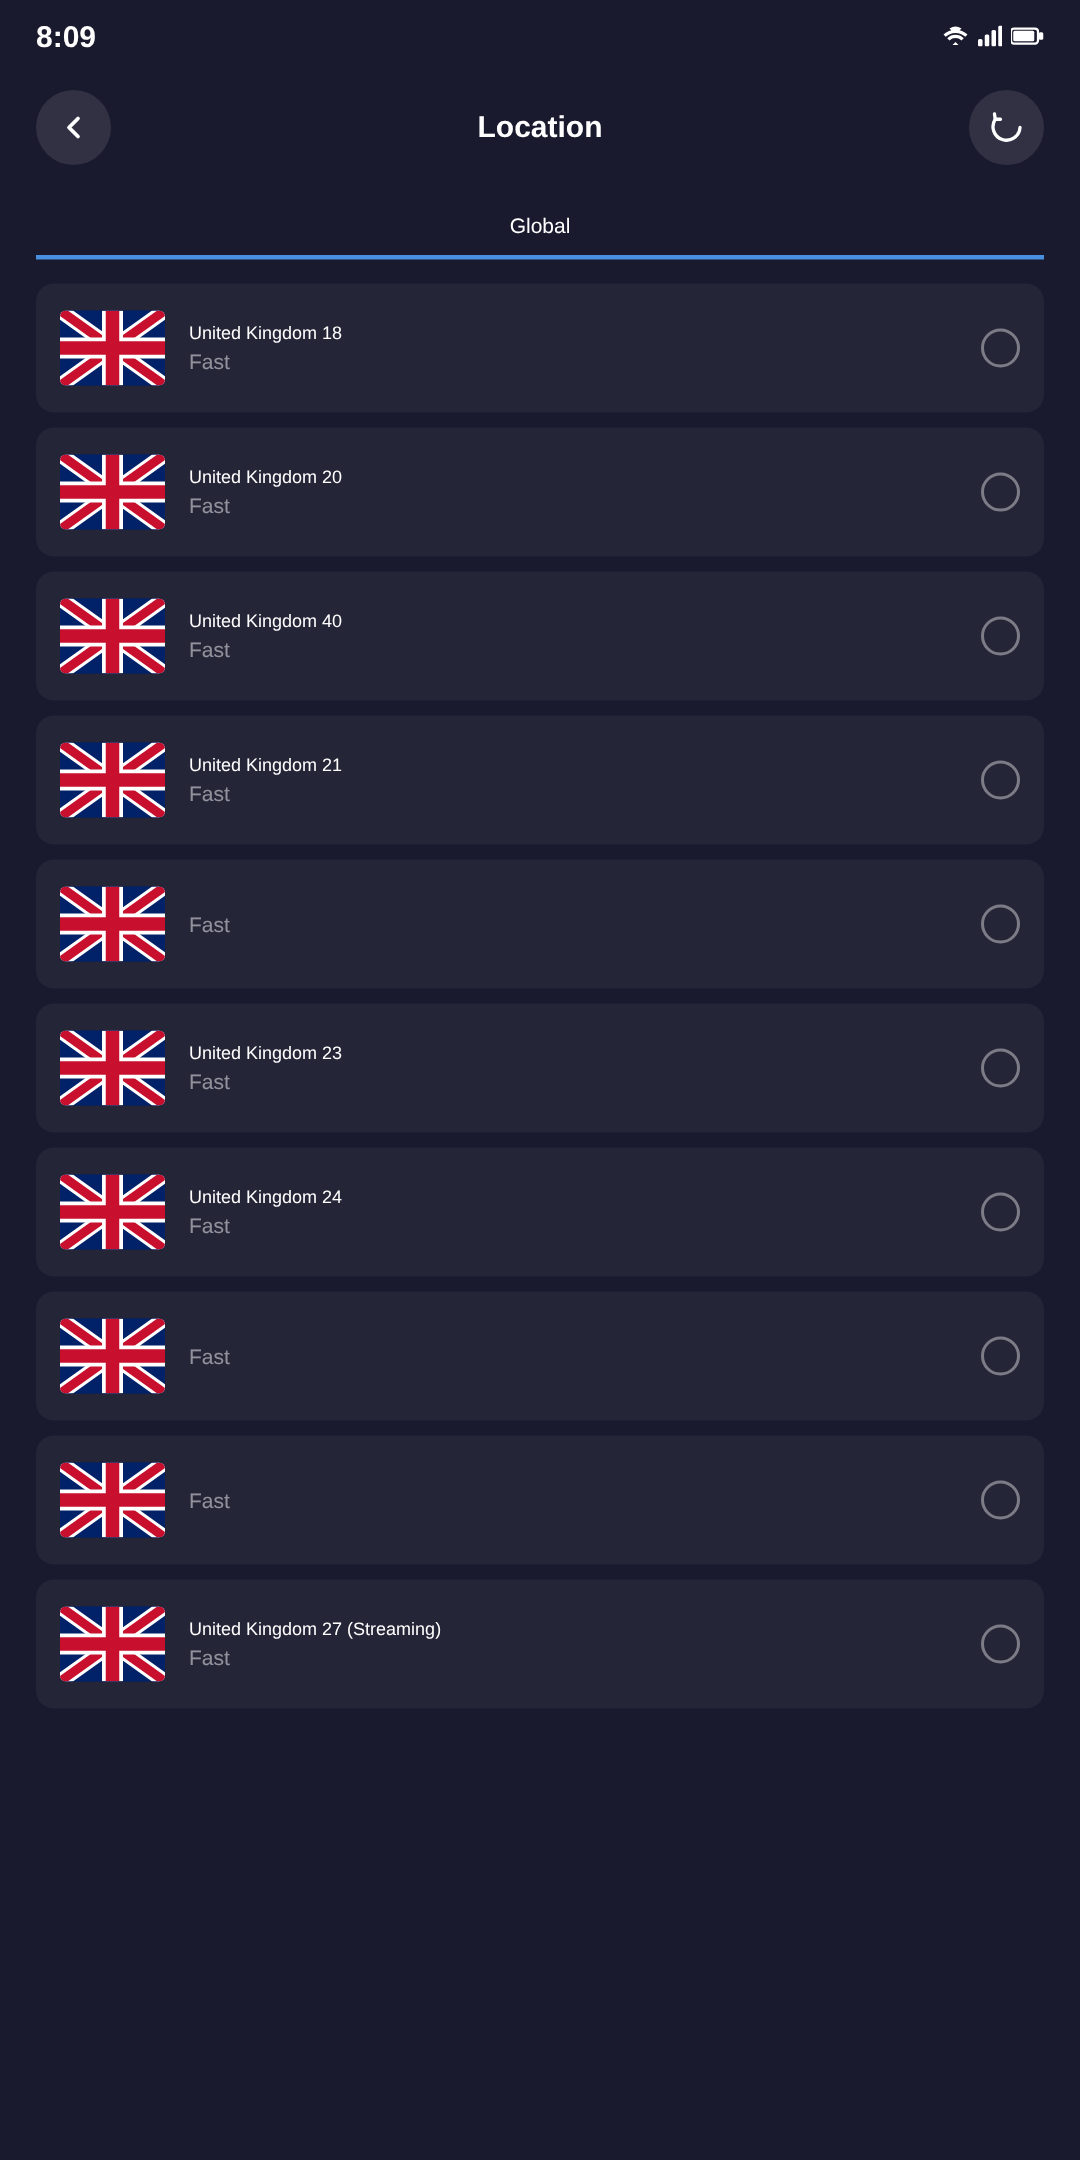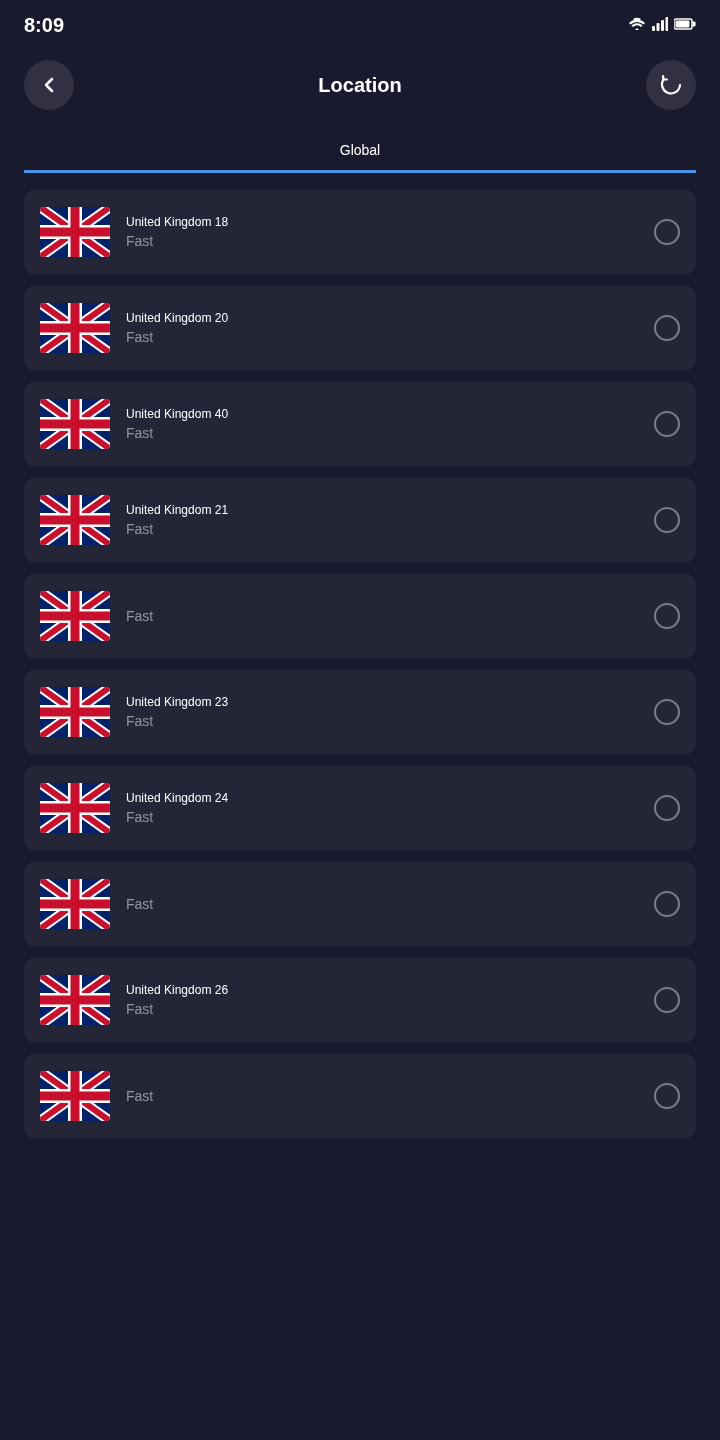--- a/index.html
+++ b/index.html
@@ -421,41 +421,41 @@
       <line x1="70" y1="0" x2="0" y2="50" stroke="#C8102E" stroke-width="6"></line>
 
       <rect x="28" y="0" width="14" height="50" fill="white"></rect>
       <rect x="0" y="18" width="70" height="14" fill="white"></rect>
 
       <rect x="30.5" y="0" width="9" height="50" fill="#C8102E"></rect>
       <rect x="0" y="20.5" width="70" height="9" fill="#C8102E"></rect>
     </svg>
       </div>
       <div class="item-info">
-        <div class="item-name">United Kingdom 26</div>
-        <div class="item-speed">Fast</div>
-      </div>
-      <div class="radio-button"></div>
-    </div>
-    <div class="list-item">
-      <div class="flag flag-uk">
-        <svg width="70" height="50" viewBox="0 0 70 50" xmlns="http://www.w3.org/2000/svg">
-      <rect width="70" height="50" fill="#012169"></rect>
-
-      <line x1="0" y1="0" x2="70" y2="50" stroke="white" stroke-width="10"></line>
-      <line x1="70" y1="0" x2="0" y2="50" stroke="white" stroke-width="10"></line>
-
-      <line x1="0" y1="0" x2="70" y2="50" stroke="#C8102E" stroke-width="6"></line>
-      <line x1="70" y1="0" x2="0" y2="50" stroke="#C8102E" stroke-width="6"></line>
-
-      <rect x="28" y="0" width="14" height="50" fill="white"></rect>
-      <rect x="0" y="18" width="70" height="14" fill="white"></rect>
-
-      <rect x="30.5" y="0" width="9" height="50" fill="#C8102E"></rect>
-      <rect x="0" y="20.5" width="70" height="9" fill="#C8102E"></rect>
-    </svg>
-      </div>
-      <div class="item-info">
+        <div class="item-speed">Fast</div>
+      </div>
+      <div class="radio-button"></div>
+    </div>
+    <div class="list-item">
+      <div class="flag flag-uk">
+        <svg width="70" height="50" viewBox="0 0 70 50" xmlns="http://www.w3.org/2000/svg">
+      <rect width="70" height="50" fill="#012169"></rect>
+
+      <line x1="0" y1="0" x2="70" y2="50" stroke="white" stroke-width="10"></line>
+      <line x1="70" y1="0" x2="0" y2="50" stroke="white" stroke-width="10"></line>
+
+      <line x1="0" y1="0" x2="70" y2="50" stroke="#C8102E" stroke-width="6"></line>
+      <line x1="70" y1="0" x2="0" y2="50" stroke="#C8102E" stroke-width="6"></line>
+
+      <rect x="28" y="0" width="14" height="50" fill="white"></rect>
+      <rect x="0" y="18" width="70" height="14" fill="white"></rect>
+
+      <rect x="30.5" y="0" width="9" height="50" fill="#C8102E"></rect>
+      <rect x="0" y="20.5" width="70" height="9" fill="#C8102E"></rect>
+    </svg>
+      </div>
+      <div class="item-info">
+        <div class="item-name">United Kingdom 27 (Streaming)</div>
         <div class="item-speed">Fast</div>
       </div>
       <div class="radio-button"></div>
     </div>
   </div>
 
 </body></html>

